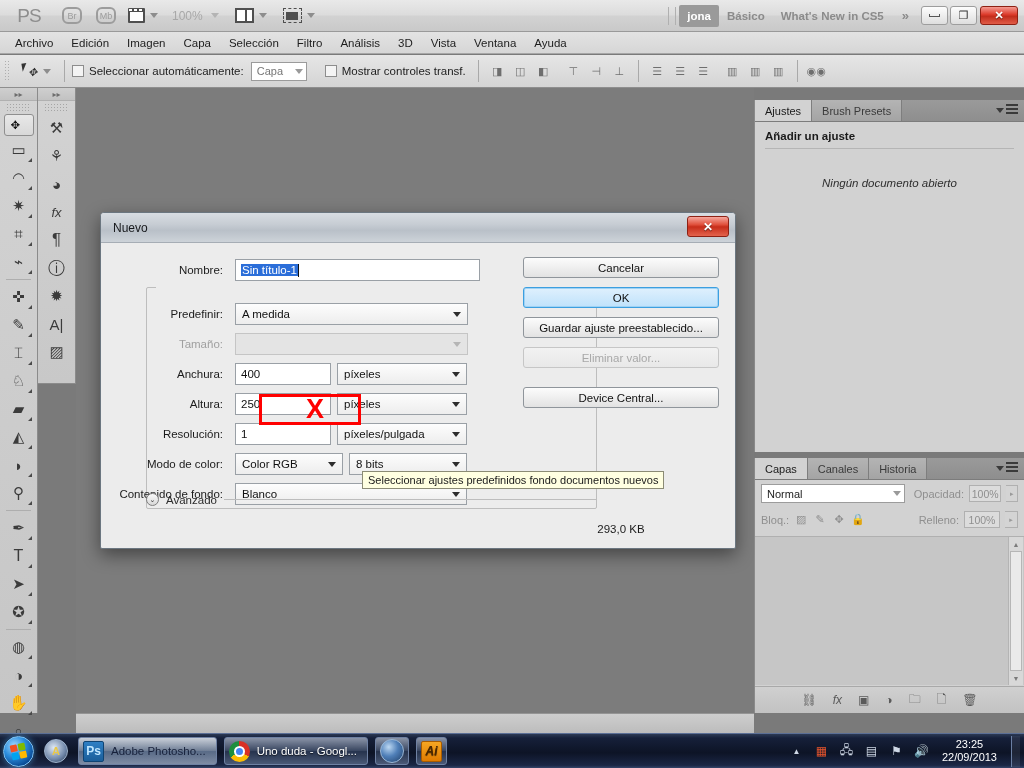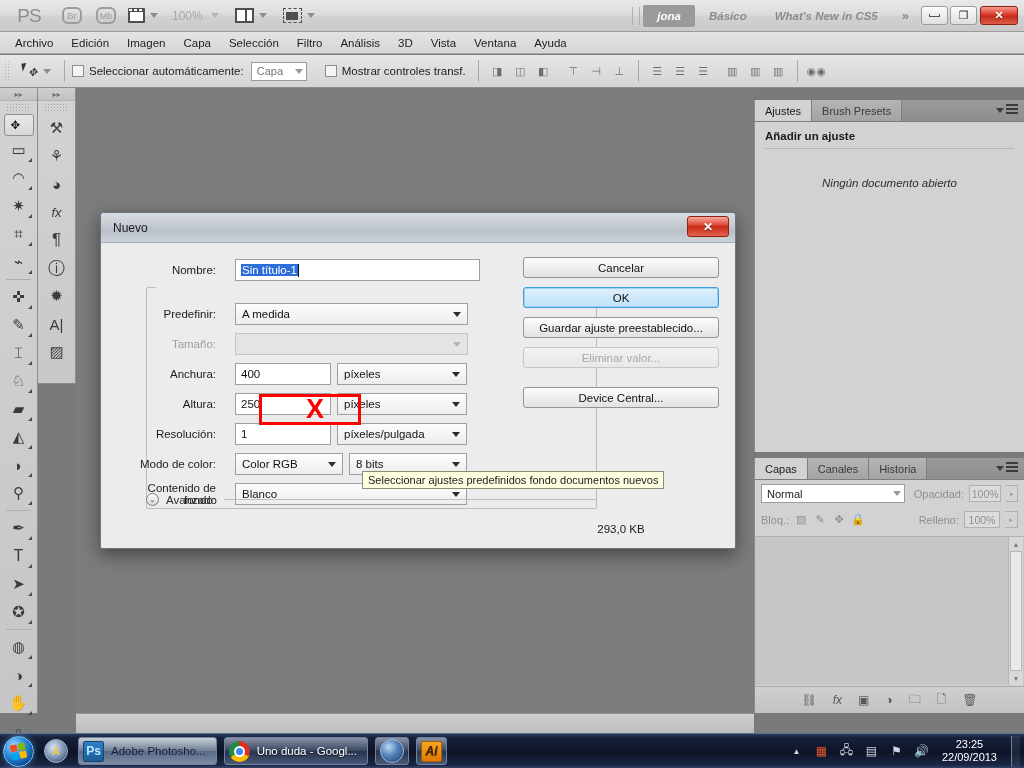--- a/index.html
+++ b/index.html
@@ -45,22 +45,22 @@
   .icn-film:before{content:"";position:absolute;left:1px;top:1px;width:3px;height:2px;background:#fff;box-shadow:5px 0 0 #fff,10px 0 0 #fff;}
   .icn-arrange{ width:19px;height:15px;background:#4f4f4f;padding:2px;display:flex;gap:2px;}
   .icn-arrange i{display:block;background:#fff;}
   .icn-arrange i:nth-child(1){width:8px;}
   .icn-arrange i:nth-child(2){width:5px;}
   .icn-screen{ width:19px;height:15px;border:1px dashed #4f4f4f;display:flex;align-items:center;justify-content:center;}
   .icn-screen i{width:12px;height:8px;background:#4f4f4f;display:block;}
   .tb-right{ margin-left:auto; display:flex; align-items:center; height:32px; }
   .tb-sep{ width:1px;height:18px;background:#b0b0b0;margin:0 3px; }
   .ws-tab{
-    padding:4px 14px; font-size:11.5px; color:#8b8b8b; font-weight:bold; height:22px;
-    display:flex;align-items:center;font-style:italic;
+    padding:4px 8px; font-size:11.5px; color:#8b8b8b; font-weight:bold; height:22px;
+    display:flex;align-items:center;
   }
   .ws-tab.active{ background:#9a9a9a; color:#fff; border-radius:2px; }
   .dbl-chev{ color:#8b8b8b; font-size:13px; padding:0 10px; font-weight:bold;}
   .wbtn{
     width:27px;height:19px;margin-left:2px;
     border:1px solid #9d9d9d; border-radius:3px;
     background:linear-gradient(180deg,#fdfdfd,#dedede);
     display:flex;align-items:center;justify-content:center;
     font-size:11px;color:#333;
   }
@@ -206,21 +206,21 @@
     position:absolute; right:6px; top:3px; width:42px;height:21px;
     border:1px solid #8d2114; border-radius:3px;
     background:linear-gradient(180deg,#f6a79d 0%,#e0503c 40%,#c72d1a 52%,#e3634d 100%);
     color:#fff; font-weight:bold; font-size:12px;
     display:flex;align-items:center;justify-content:center;
     text-shadow:0 1px 1px rgba(0,0,0,.55);
   }
   .dlg-body{ position:relative; height:306px; padding:14px 14px 10px; }
   .frm{ position:absolute; left:14px; top:14px; width:496px; }
   .row{ display:flex; align-items:center; height:26px; margin-bottom:4px; }
-  .lbl{ width:120px; text-align:right; padding-right:19px; font-size:11.5px; color:#1b1b1b; }
+  .lbl{ width:120px; text-align:right; padding-right:12px; font-size:11.5px; color:#1b1b1b; }
   .lbl.dim{ color:#a0a0a0; }
   .txt{
     height:22px; border:1px solid #9aa0a6; background:#fff;
     display:flex;align-items:center; padding:0 5px; font-size:11.5px; color:#111;
   }
   .sel{
     height:22px; border:1px solid #9aa0a6;
     background:linear-gradient(180deg,#fdfdfd,#ededed);
     display:flex;align-items:center;justify-content:space-between; padding:0 6px 0 6px;
     font-size:11.5px; color:#111;

